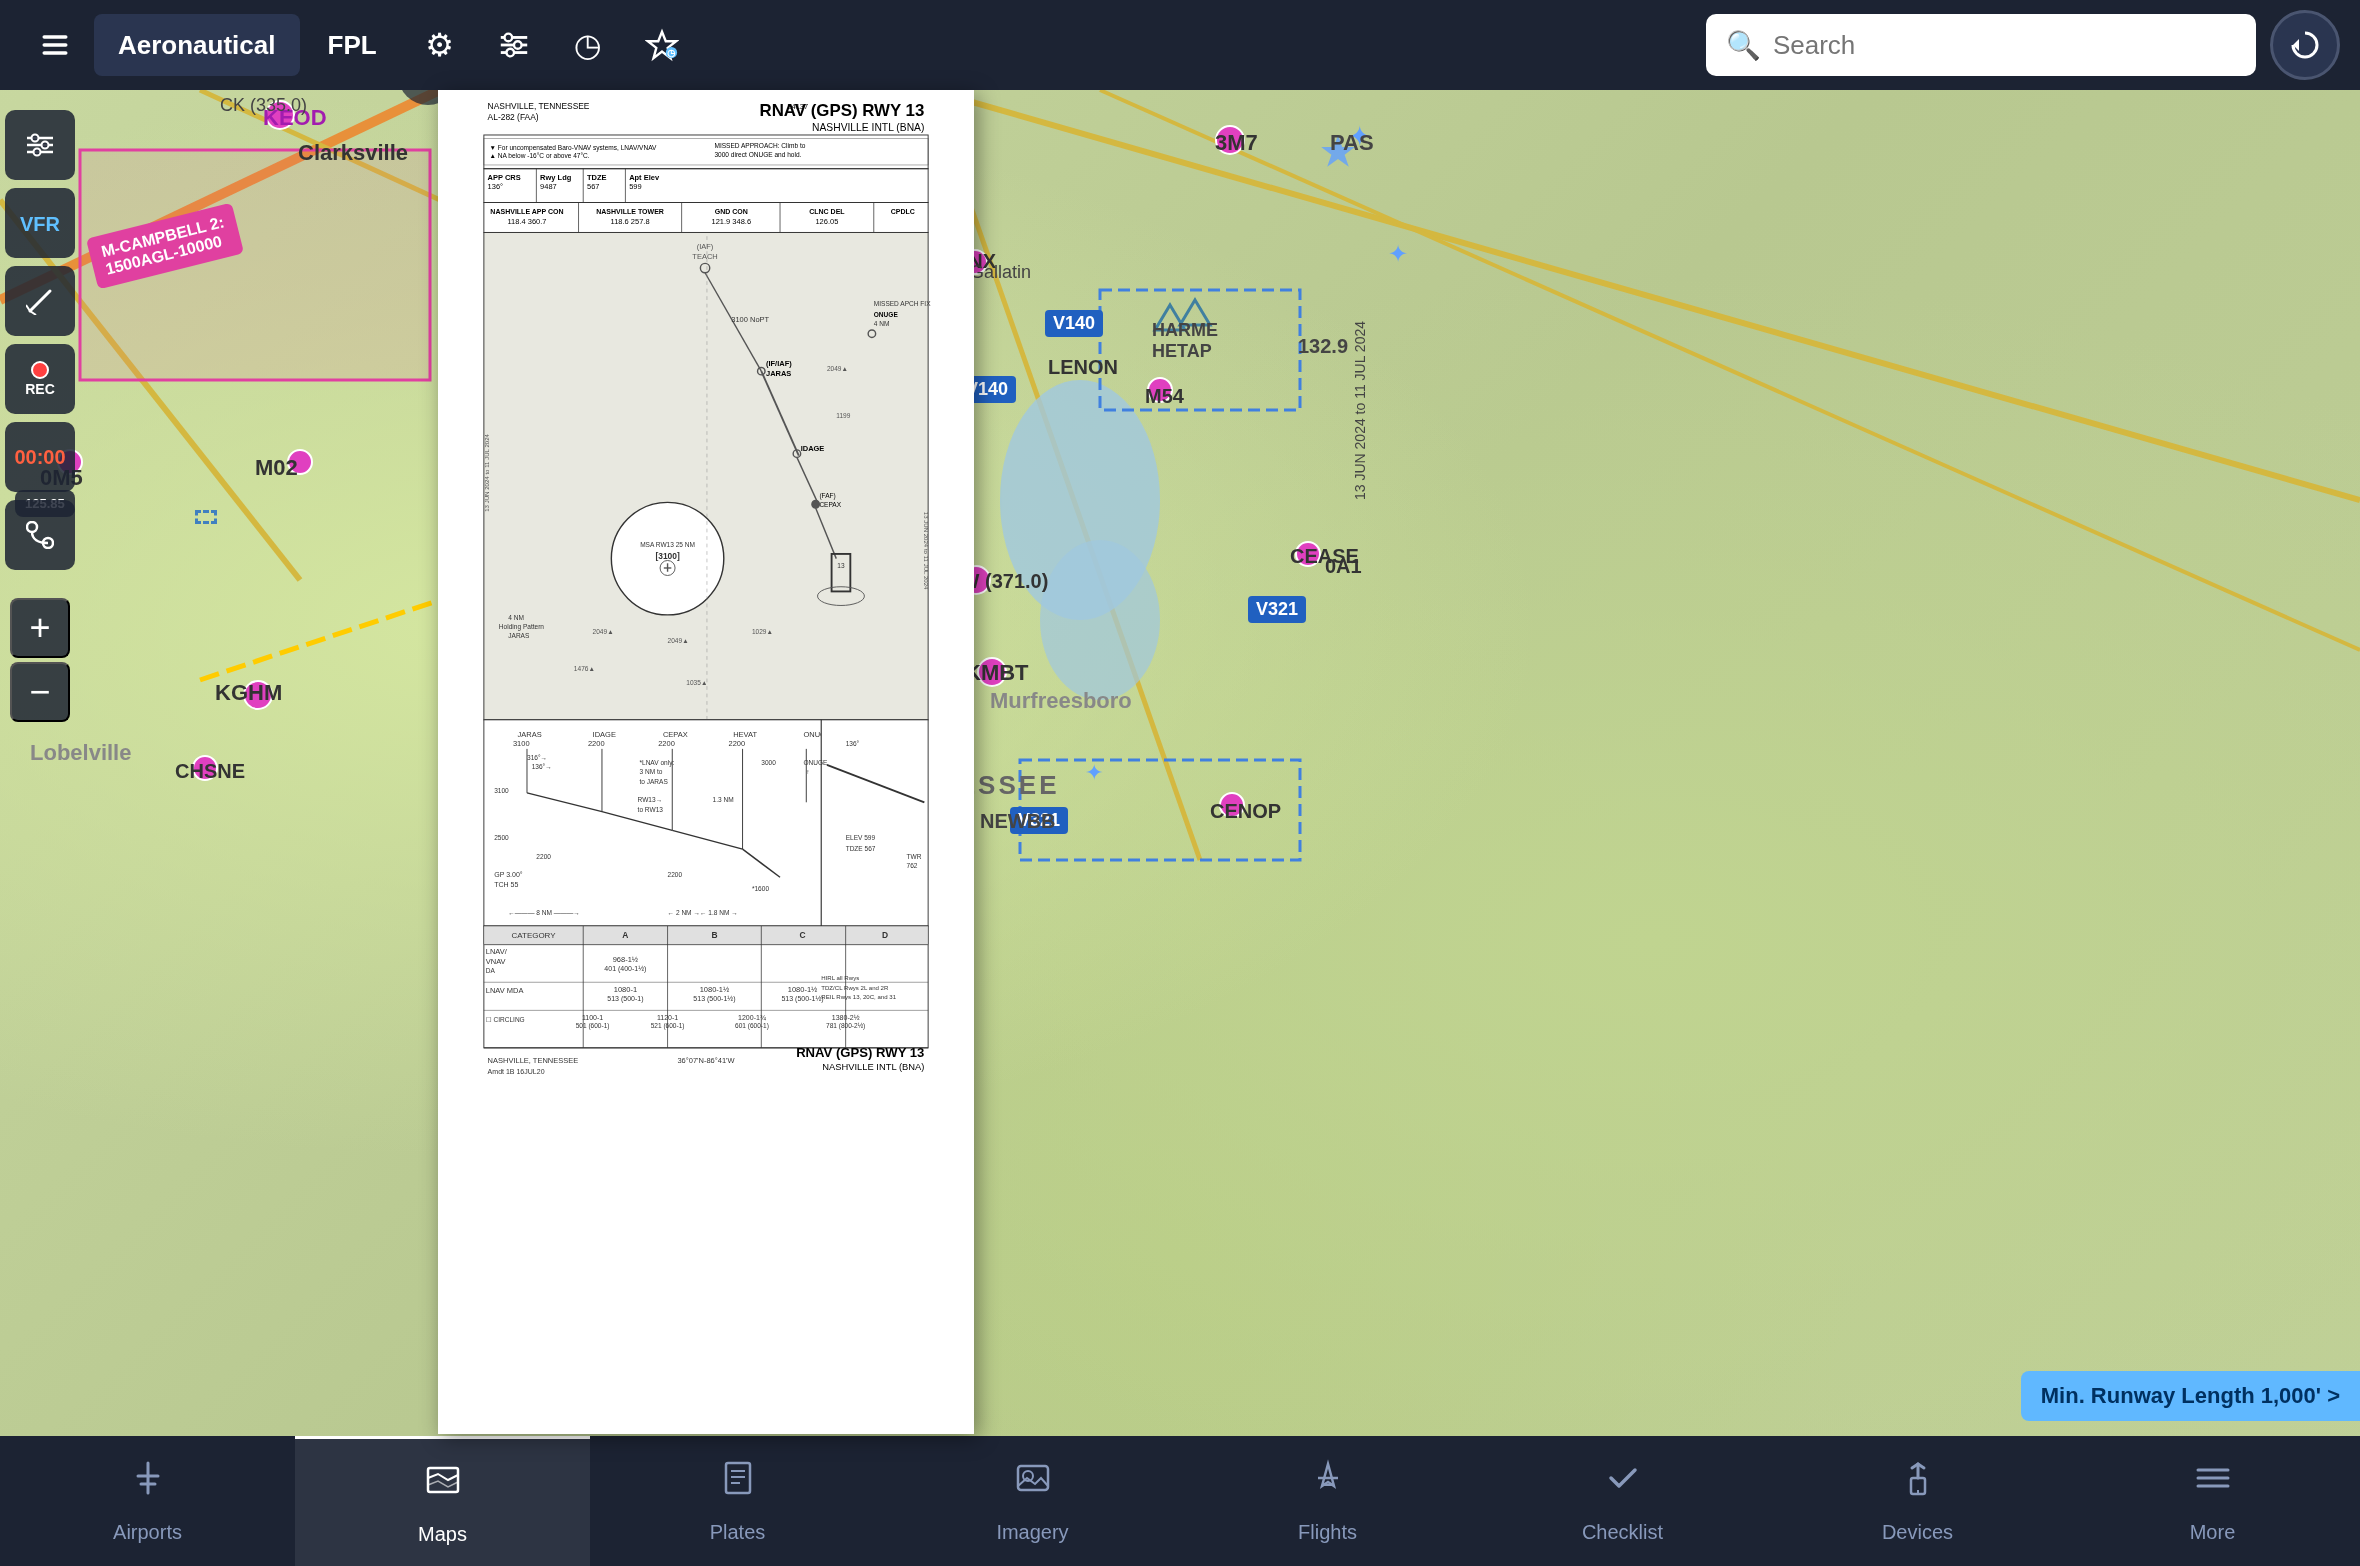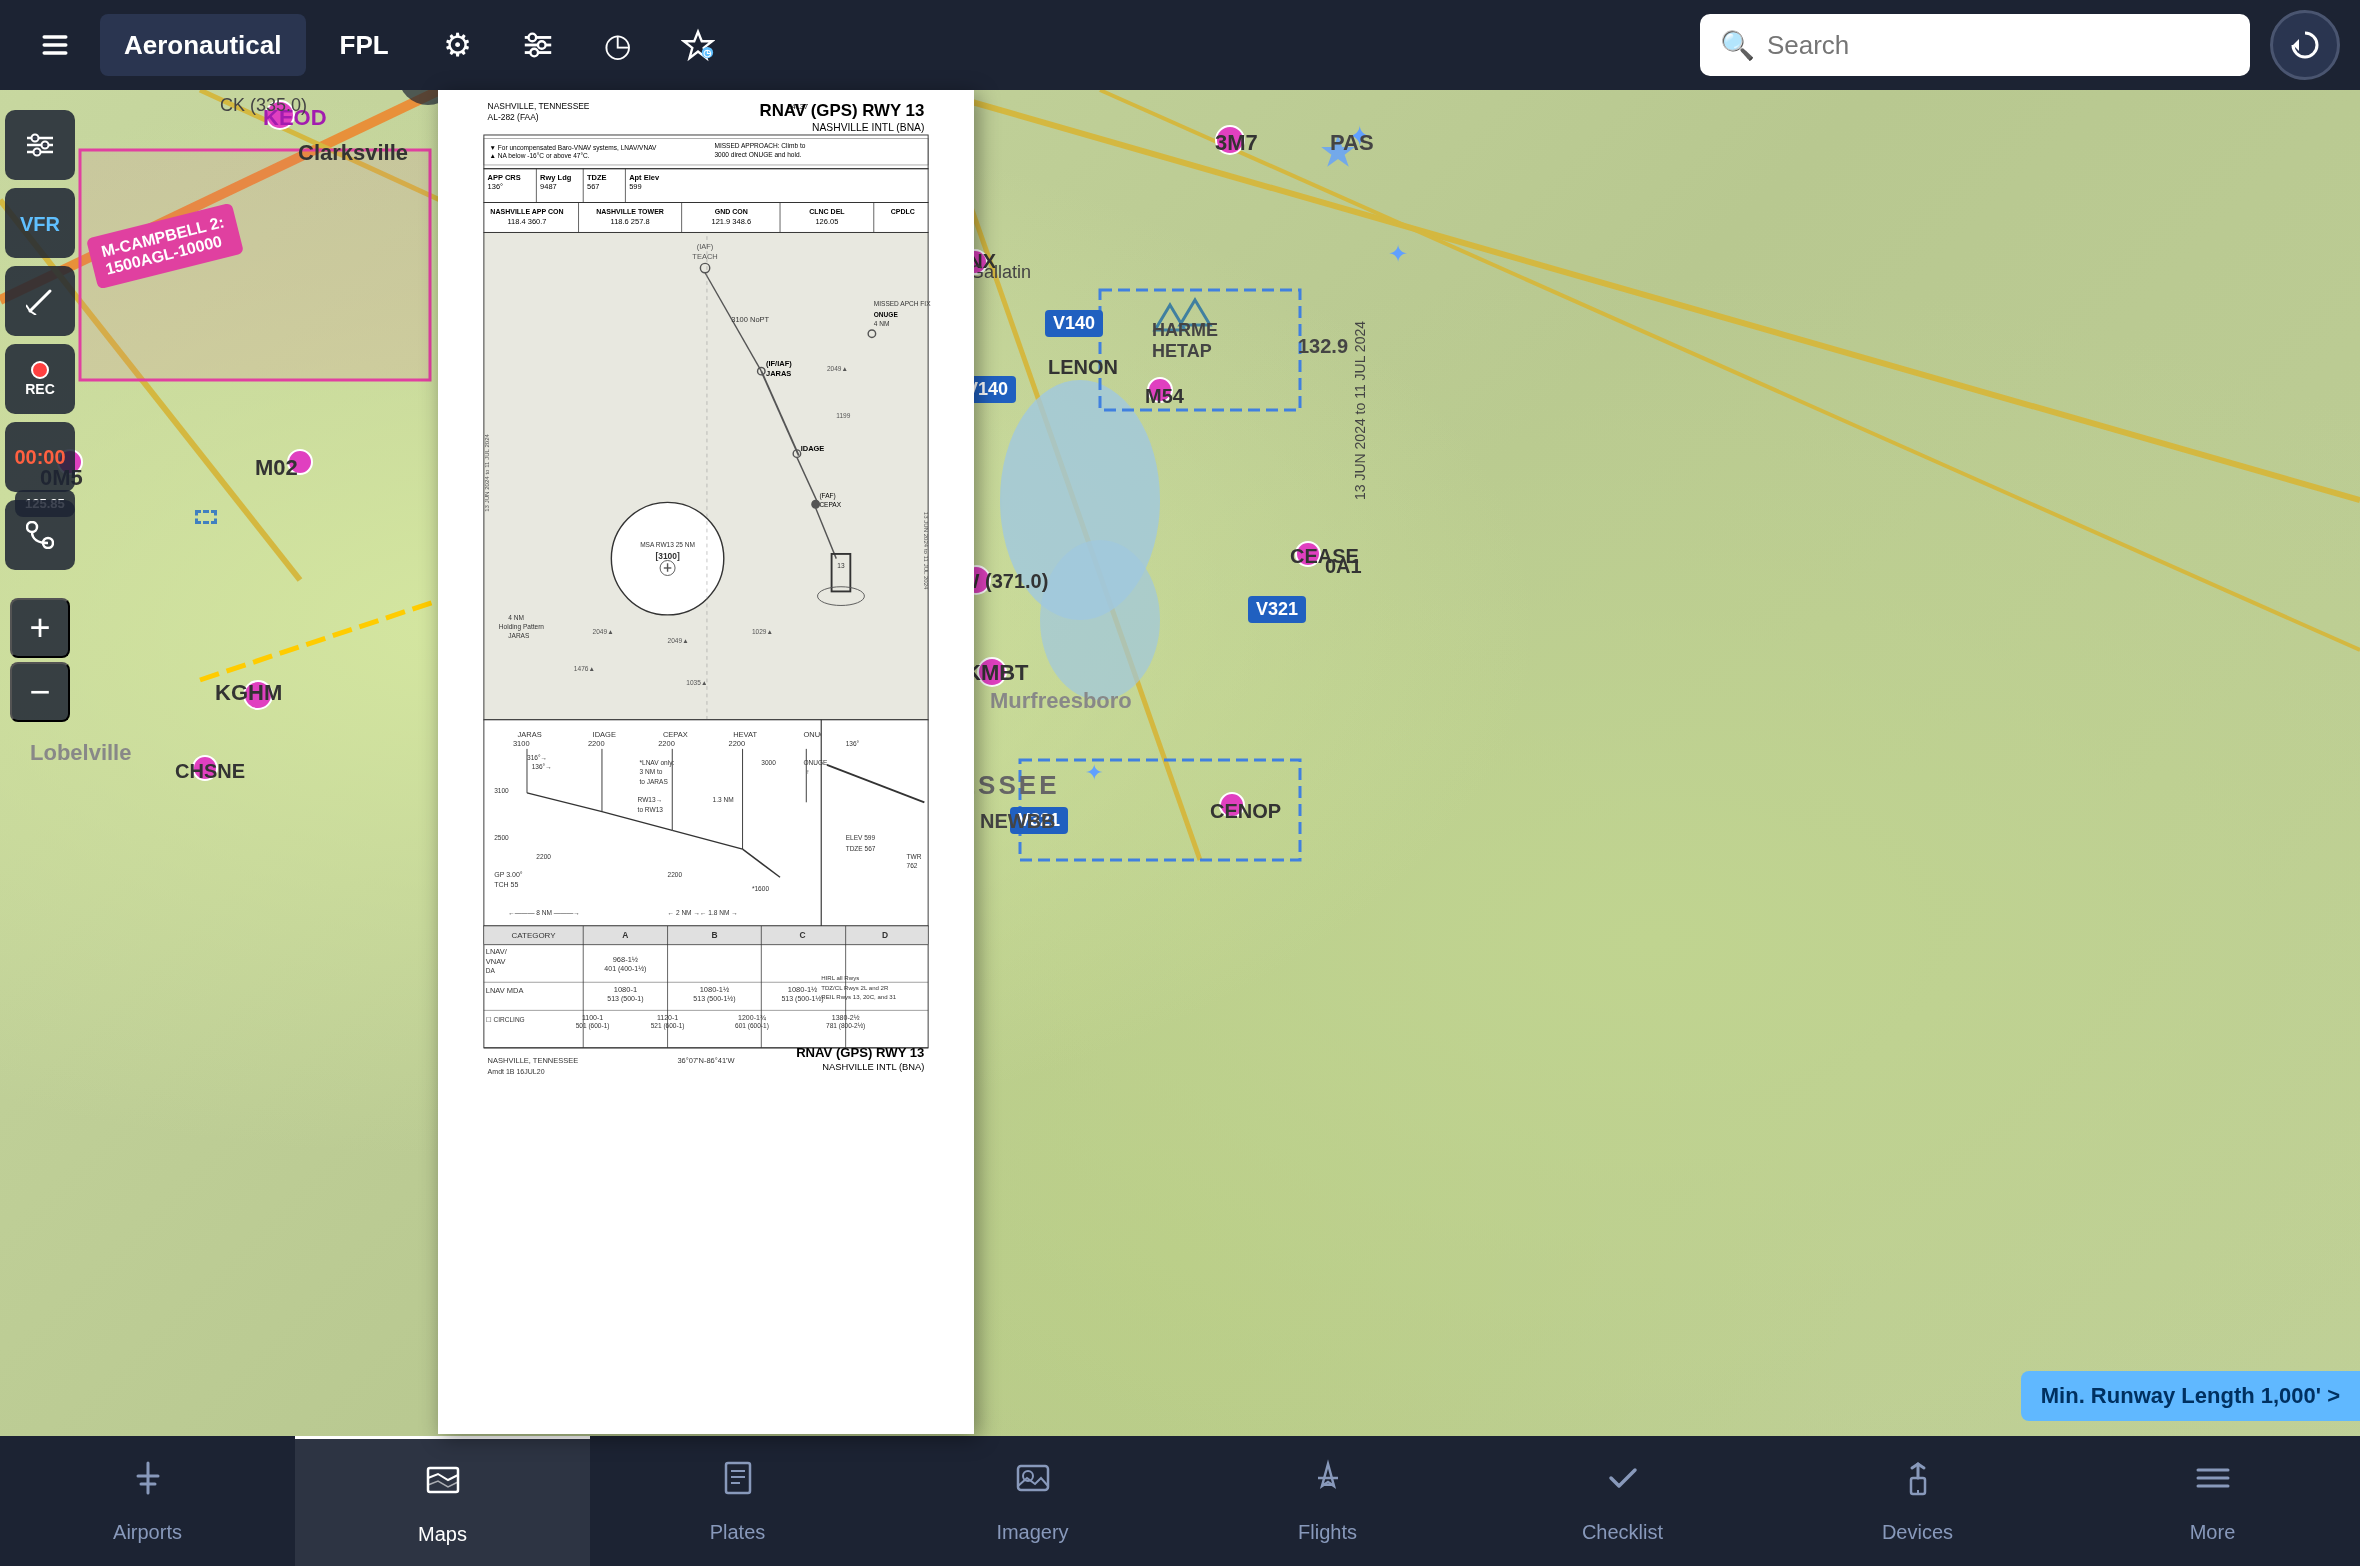--- a/index.html
+++ b/index.html
@@ -26,21 +26,21 @@
 
     
     .top-bar {
       position: absolute;
       top: 0; left: 0; right: 0;
       height: 90px;
       background: #1c2333;
       display: flex;
       align-items: center;
       padding: 0 20px;
-      gap: 10px;
+      gap: 4px;
       z-index: 100;
     }
 
     .top-bar-btn {
       display: flex;
       align-items: center;
       justify-content: center;
       height: 62px;
       padding: 0 18px;
       border-radius: 8px;

